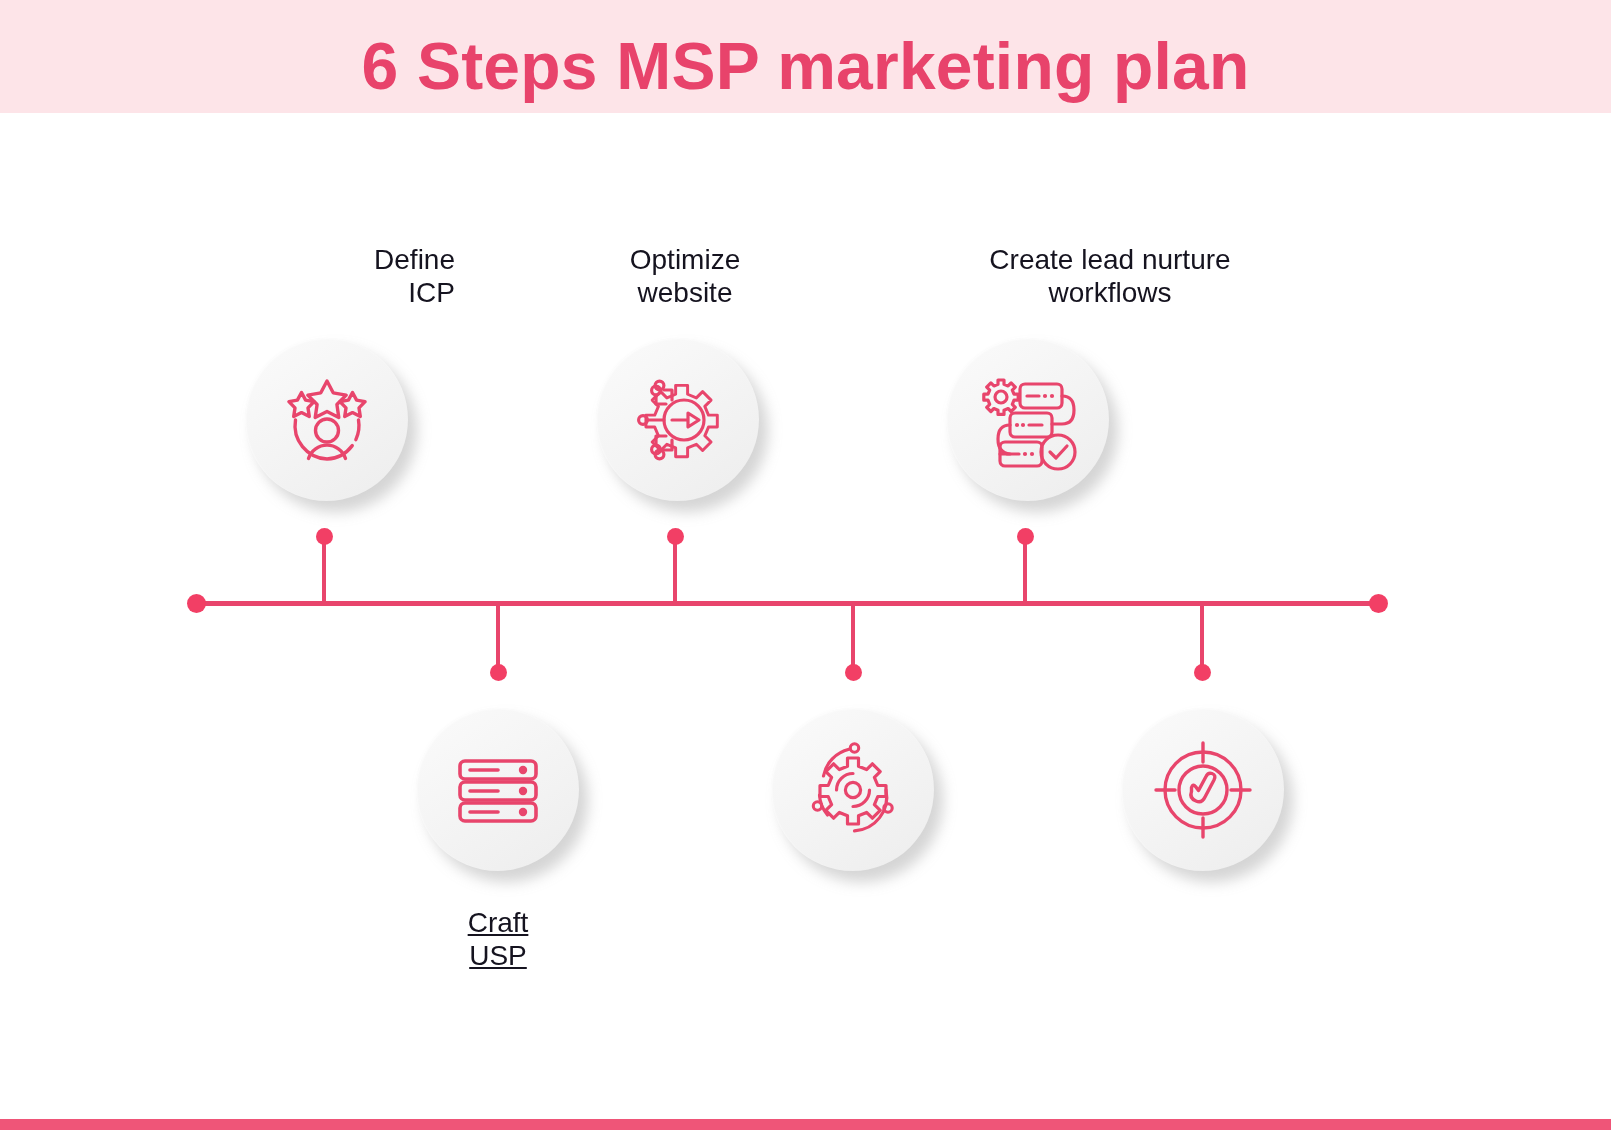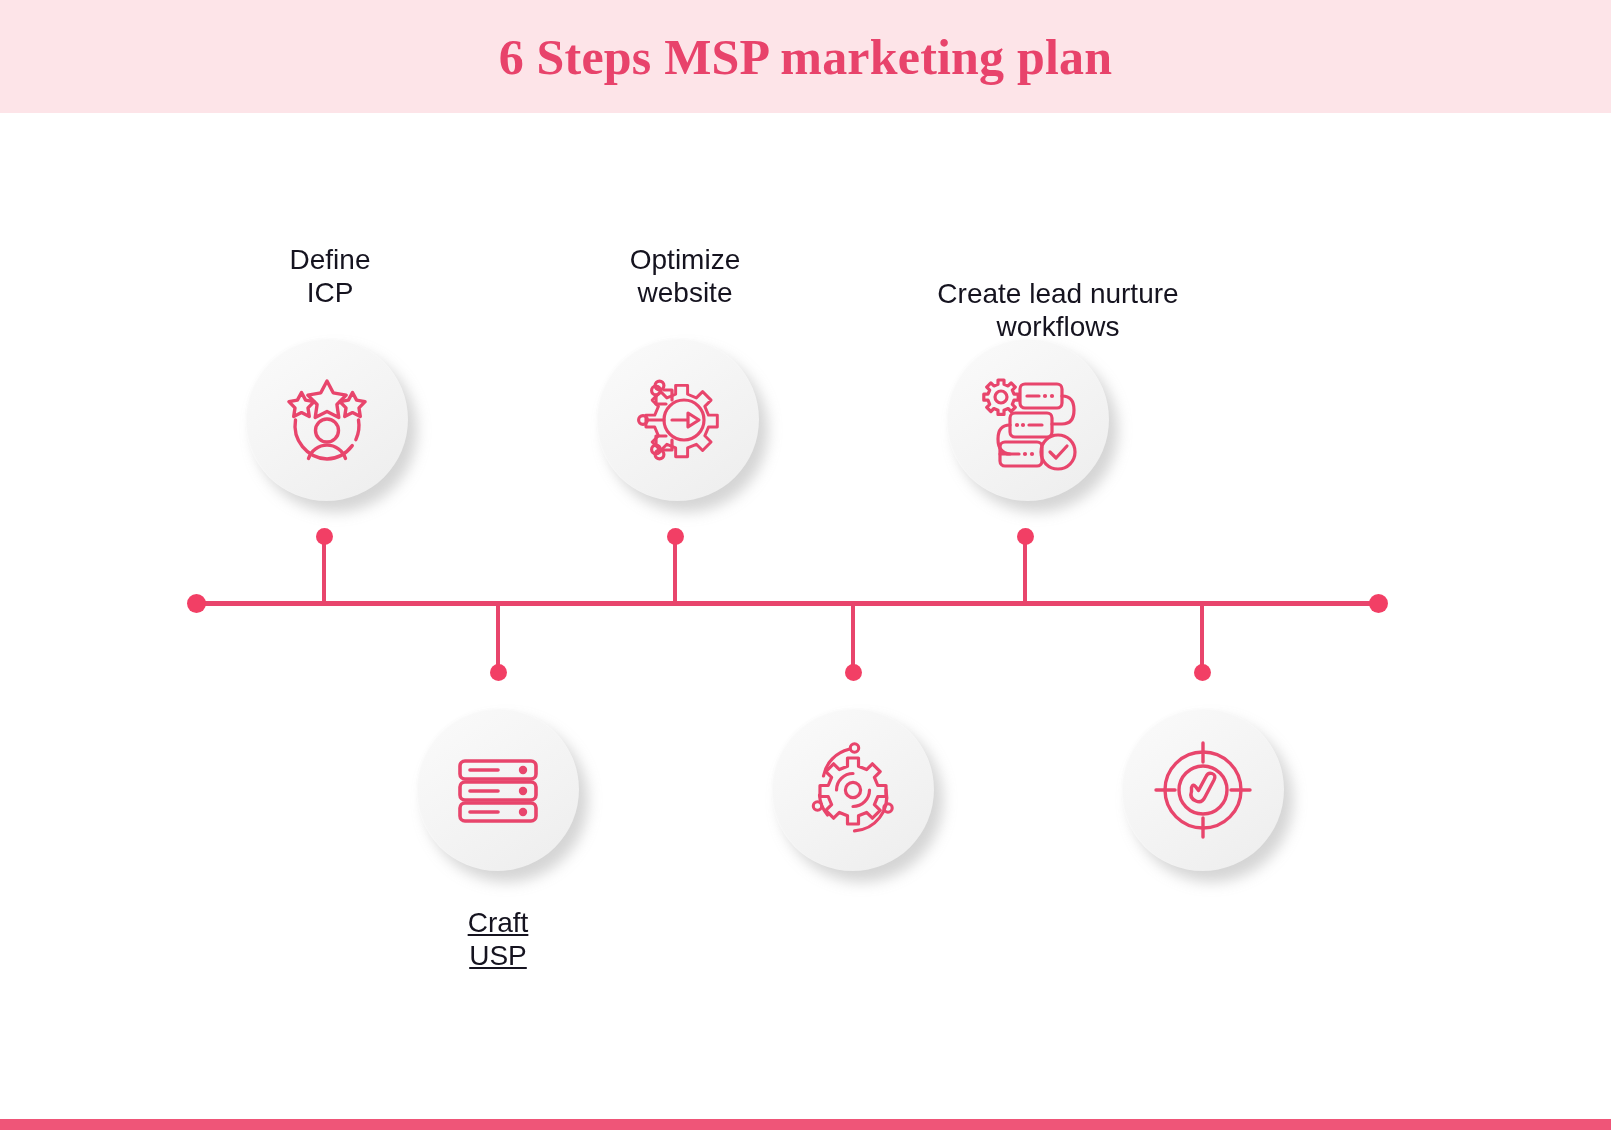--- a/index.html
+++ b/index.html
@@ -24,23 +24,23 @@
     left: 0; top: 0;
     width: 1611px;
     height: 113px;
     background: #fde4e8;
   }
   #page-title {
     position: absolute;
     left: 0; top: 28px;
     width: 1611px;
     text-align: center;
-    font-family: Liberation Serif, serif;
+    font-family: Liberation Sans, sans-serif;
     font-weight: bold;
-    font-size: 50px;
+    font-size: 66px;
     letter-spacing: 0.2px;
     color: #e8436b;
     white-space: nowrap;
   }
 
   
   #bottom-bar {
     position: absolute;
     left: 0;
     top: 1119px;
@@ -136,21 +136,21 @@
         <path d="M77.5 24.5 L81.6 32.1 L90.1 33.6 L84.0 39.9 L85.3 48.5 L77.5 44.6 L69.7 48.5 L71.0 39.9 L64.9 33.6 L73.4 32.1 Z"></path>
 
         <path d="M20.5 52 A33.5 33.5 0 0 0 52 91 A33.5 33.5 0 0 0 83.5 52" stroke-dasharray="86 7 40"></path>
 
         <circle cx="52" cy="62.5" r="11.5"></circle>
 
         <path d="M33.5 90.5 A19.5 19.5 0 0 1 70.5 90.5"></path>
       </g>
     </svg>
   </div>
-  <div class="step-label" style="left:205px; top:243px; width:250px;">Define
+  <div class="step-label" style="left:205px; top:243px; width:250px;text-align:right;">Define
 ICP</div>
 
   <div class="connector" style="left:496px; top:604px; height:68px;"></div>
   <div class="connector-dot" style="left:490px; top:664px;"></div>
 
   <div class="step-circle" style="left:416px; top:708px;">
     <svg width="96" height="96" viewBox="0 0 96 96">
       <g fill="none" stroke="#e8456c" stroke-width="3.6" stroke-linecap="round" stroke-linejoin="round">
         <rect x="10" y="19" width="76" height="18" rx="5"></rect>
         <rect x="10" y="40" width="76" height="18" rx="5"></rect>
@@ -255,21 +255,21 @@
       <g fill="#e8456c">
         <circle cx="69" cy="28" r="2.1"></circle>
           <circle cx="76" cy="28" r="2.1"></circle>
         <circle cx="41" cy="57" r="2.1"></circle>
           <circle cx="47" cy="57" r="2.1"></circle>
         <circle cx="49" cy="86" r="2.1"></circle>
           <circle cx="56" cy="86" r="2.1"></circle>
       </g>
     </svg>
   </div>
-  <div class="step-label" style="left:903px; top:243px; width:310px;margin-top:34px;">Create lead nurture
+  <div class="step-label" style="left:955px; top:243px; width:310px;">Create lead nurture
 workflows</div>
 
   <div class="connector" style="left:1200px; top:604px; height:68px;"></div>
   <div class="connector-dot" style="left:1194px; top:664px;"></div>
 
   <div class="step-circle" style="left:1121px; top:708px;">
     <svg width="106" height="106" viewBox="0 0 106 106">
       <g fill="none" stroke="#e8456c" stroke-width="3.4" stroke-linecap="round" stroke-linejoin="round">
         <circle cx="53" cy="53" r="38"></circle>
         <circle cx="53" cy="53" r="24"></circle>

